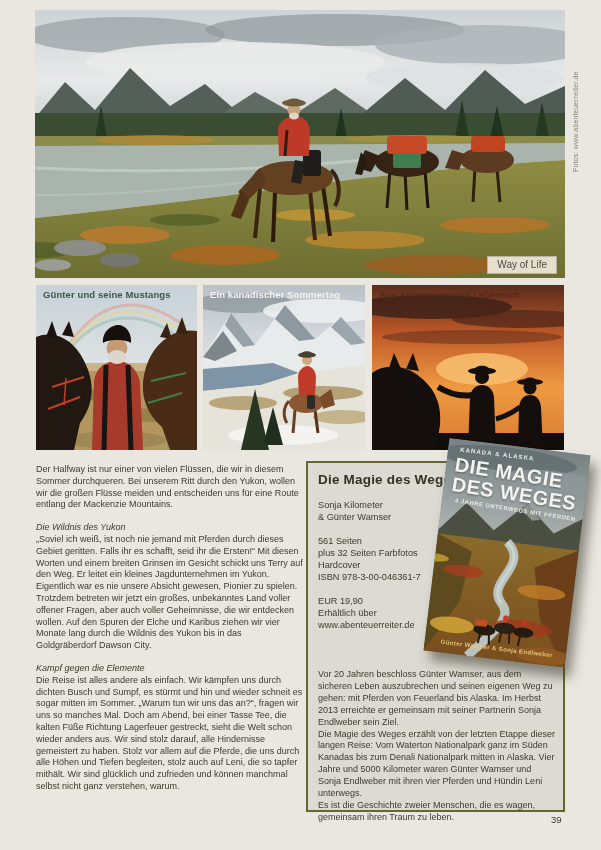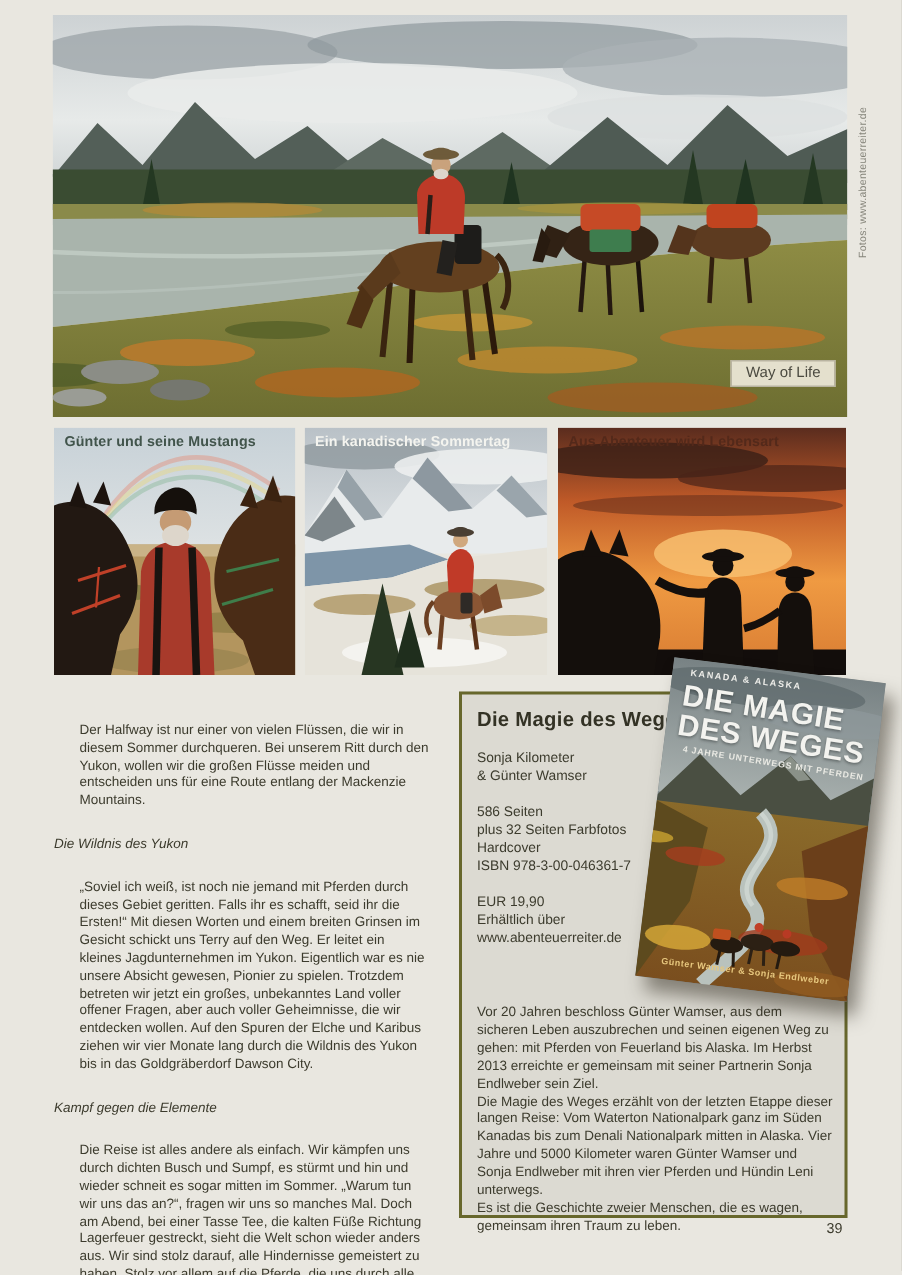--- a/index.html
+++ b/index.html
@@ -6,21 +6,21 @@
   html,body { background:#cfcdc6; }
   body { font-family:"Liberation Sans", sans-serif; }
   .page {
     position:relative; width:601px; height:850px; margin:0 auto;
     background:#e9e7e0; color:#3c3b2d; overflow:hidden;
   }
   
   .hero { position:absolute; left:35px; top:10px; width:530px; height:268px; overflow:hidden; }
   .hero svg { display:block; }
   .hero-badge {
-    position:absolute; right:8px; bottom:20px;
+    position:absolute; right:8px; bottom:4px;
     background:rgba(238,233,218,0.92); border:1px solid #b9b4a1;
     color:#4b4a40; font-size:10px; padding:2px 9px 3px;
   }
   .photo-credit {
     position:absolute; left:572px; top:172px; white-space:nowrap;
     transform:rotate(-90deg); transform-origin:0 0;
     font-size:7px; color:#85847a; letter-spacing:.2px;
   }
   
   .thumb { position:absolute; top:285px; height:165px; overflow:hidden; }
@@ -32,21 +32,21 @@
   #thumb2 { left:203px; width:162px; }
   #thumb3 { left:372px; width:192px;text-align:center; }
   #thumb1 .thumb-caption { color:#41544b; }
   #thumb2 .thumb-caption { color:#f4f4ef; }
   #thumb3 .thumb-caption { color:#53291a; }
   
   .article {
     position:absolute; left:36px; top:464px; width:267px;
     font-size:9px; line-height:11.8px; color:#3c3b2d;
   }
-  .article p { margin:17px; }
+  .article p { margin:0; }
   .article .sec { margin-top:11px; }
   .article .sec-heading { font-style:italic; }
   
   .book-box {
     position:absolute; left:306px; top:461px; width:259px; height:351px;
     background:#dcdad2; border:2px solid #67672c; padding:9px 10px;
   }
   .book-title { font-size:13.5px; font-weight:600; letter-spacing:.2px; color:#333225; }
   .book-subtitle { font-style:italic; font-size:9.5px; margin-top:2px; }
   .book-block { margin-top:12px; font-size:9.2px; line-height:12px; width:130px; }
@@ -309,21 +309,21 @@
     </div>
   </div>
 
   <aside class="book-box">
     <div class="book-title">Die Magie des Weges</div>
     <div class="book-block">
       <div>Sonja Kilometer</div>
       <div>&amp; Günter Wamser</div>
     </div>
     <div class="book-block">
-      <div>586 Seiten</div>
+      <div>561 Seiten</div>
       <div>plus 32 Seiten Farbfotos</div>
       <div>Hardcover</div>
       <div>ISBN 978-3-00-046361-7</div>
     </div>
     <div class="book-block">
       <div>EUR 19,90</div>
       <div>Erhältlich über</div>
       <div>www.abenteuerreiter.de</div>
     </div>
     <div class="book-blurb">

